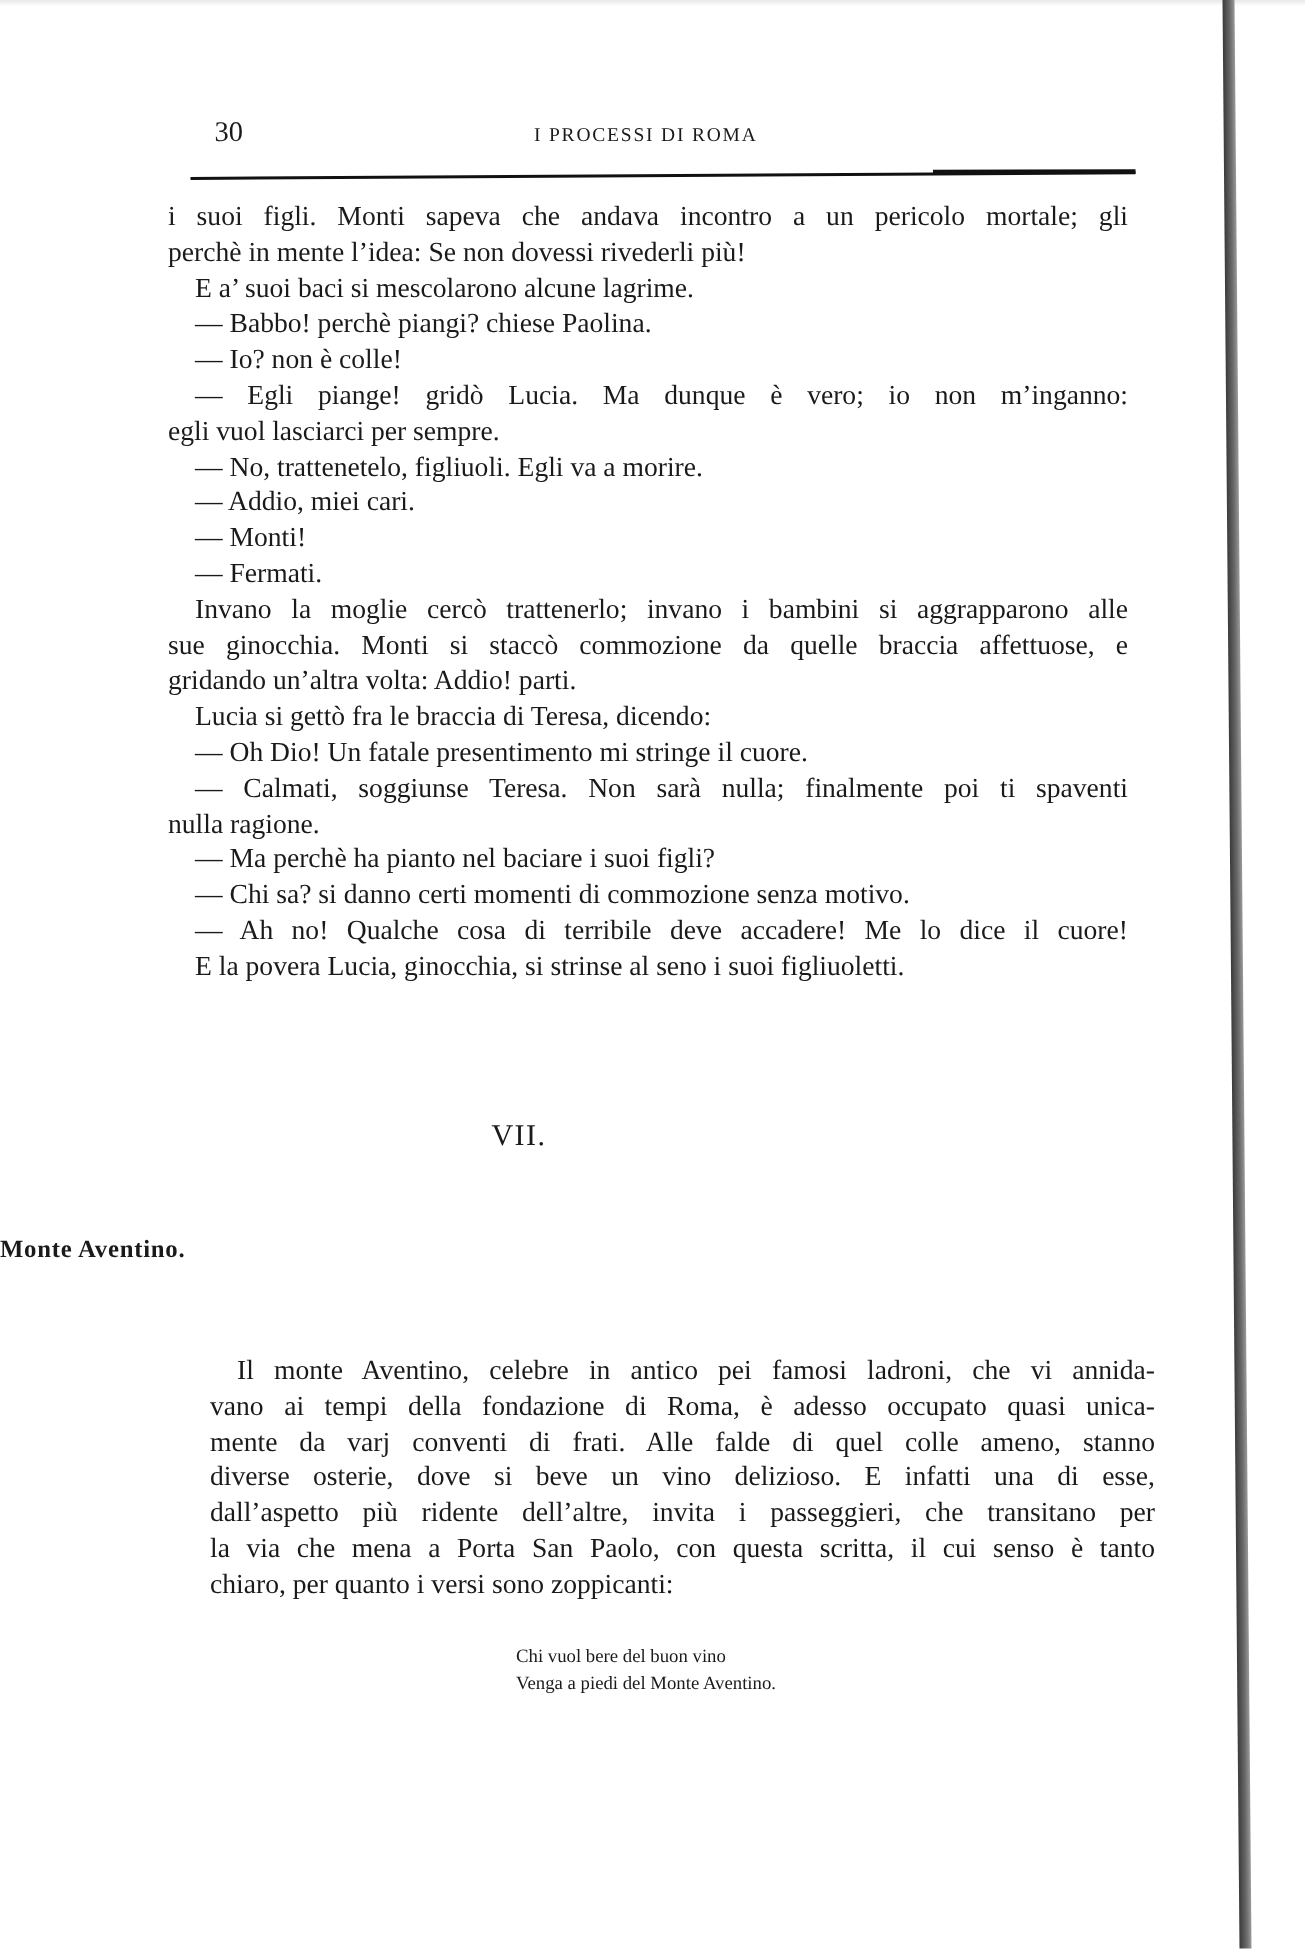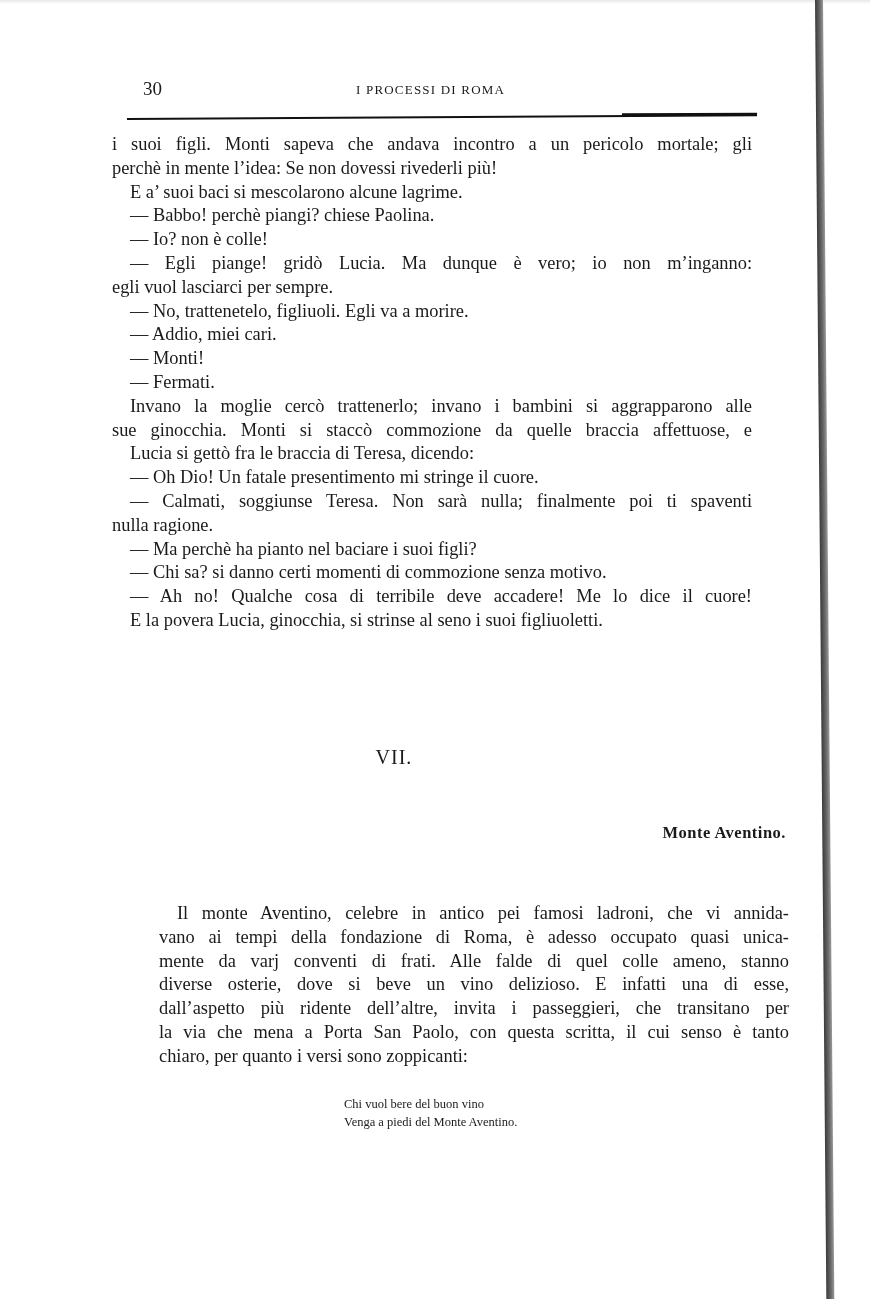--- a/index.html
+++ b/index.html
@@ -25,23 +25,23 @@
   }
   .header-rule-thick {
     position:absolute; top:113px; left:622px; width:135px; height:3px; background:#111;
     transform:rotate(-0.2deg);
   }
   .text-block { position:absolute; left:112px; width:640px; font-size:18.4px; line-height:23.8px; }
   .line { white-space:nowrap; display:block; }
   .line.justify { text-align:justify; text-align-last:justify; white-space:normal; height:23.8px; overflow:hidden; }
   .indent { padding-left:18px; }
   .body-top { top:133px; }
-  .chapter-number { position:absolute; top:746px; left:0; width:692px; text-align:center; font-size:20px; letter-spacing:1px;padding-left:48px; }
-  .chapter-title { position:absolute; top:823px; left:0; width:786px; text-align:right; font-size:16.5px; font-weight:bold; letter-spacing:0.5px; }
-  .body-bottom { top:902px; left:140px; width:630px; line-height:23.2px;margin-left:19px; }
+  .chapter-number { position:absolute; top:746px; left:0; width:692px; text-align:center; font-size:20px; letter-spacing:1px; }
+  .chapter-title { position:absolute; top:823px; left:0; width:786px; text-align:left; font-size:16.5px; font-weight:bold; letter-spacing:0.5px; }
+  .body-bottom { top:902px; left:140px; width:630px; line-height:23.2px; }
   .verse { position:absolute; left:344px; font-size:12.5px; line-height:18px; }
   .verse-1 { top:1095px; }
   .verse-2 { top:1113px; }
 </style>
 </head>
 <body>
 
 <div class="page-edge-top"></div>
 <div class="page-edge"></div>
 
@@ -59,20 +59,21 @@
     <span class="line indent">— Babbo! perchè piangi? chiese Paolina.</span>
     <span class="line indent">— Io? non è colle!</span>
     <span class="line indent justify">— Egli piange! gridò Lucia. Ma dunque è vero; io non m’inganno:</span>
     <span class="line">egli vuol lasciarci per sempre.</span>
     <span class="line indent">— No, trattenetelo, figliuoli. Egli va a morire.</span>
     <span class="line indent">— Addio, miei cari.</span>
     <span class="line indent">— Monti!</span>
     <span class="line indent">— Fermati.</span>
     <span class="line indent justify">Invano la moglie cercò trattenerlo; invano i bambini si aggrapparono alle</span>
     <span class="line justify">sue ginocchia. Monti si staccò commozione da quelle braccia affettuose, e</span>
+    <span class="line">gridando un’altra volta: Addio! parti.</span>
     <span class="line indent">Lucia si gettò fra le braccia di Teresa, dicendo:</span>
     <span class="line indent">— Oh Dio! Un fatale presentimento mi stringe il cuore.</span>
     <span class="line indent justify">— Calmati, soggiunse Teresa. Non sarà nulla; finalmente poi ti spaventi</span>
     <span class="line">nulla ragione.</span>
     <span class="line indent">— Ma perchè ha pianto nel baciare i suoi figli?</span>
     <span class="line indent">— Chi sa? si danno certi momenti di commozione senza motivo.</span>
     <span class="line indent justify">— Ah no! Qualche cosa di terribile deve accadere! Me lo dice il cuore!</span>
     <span class="line indent">E la povera Lucia, ginocchia, si strinse al seno i suoi figliuoletti.</span>
   </div>
 

